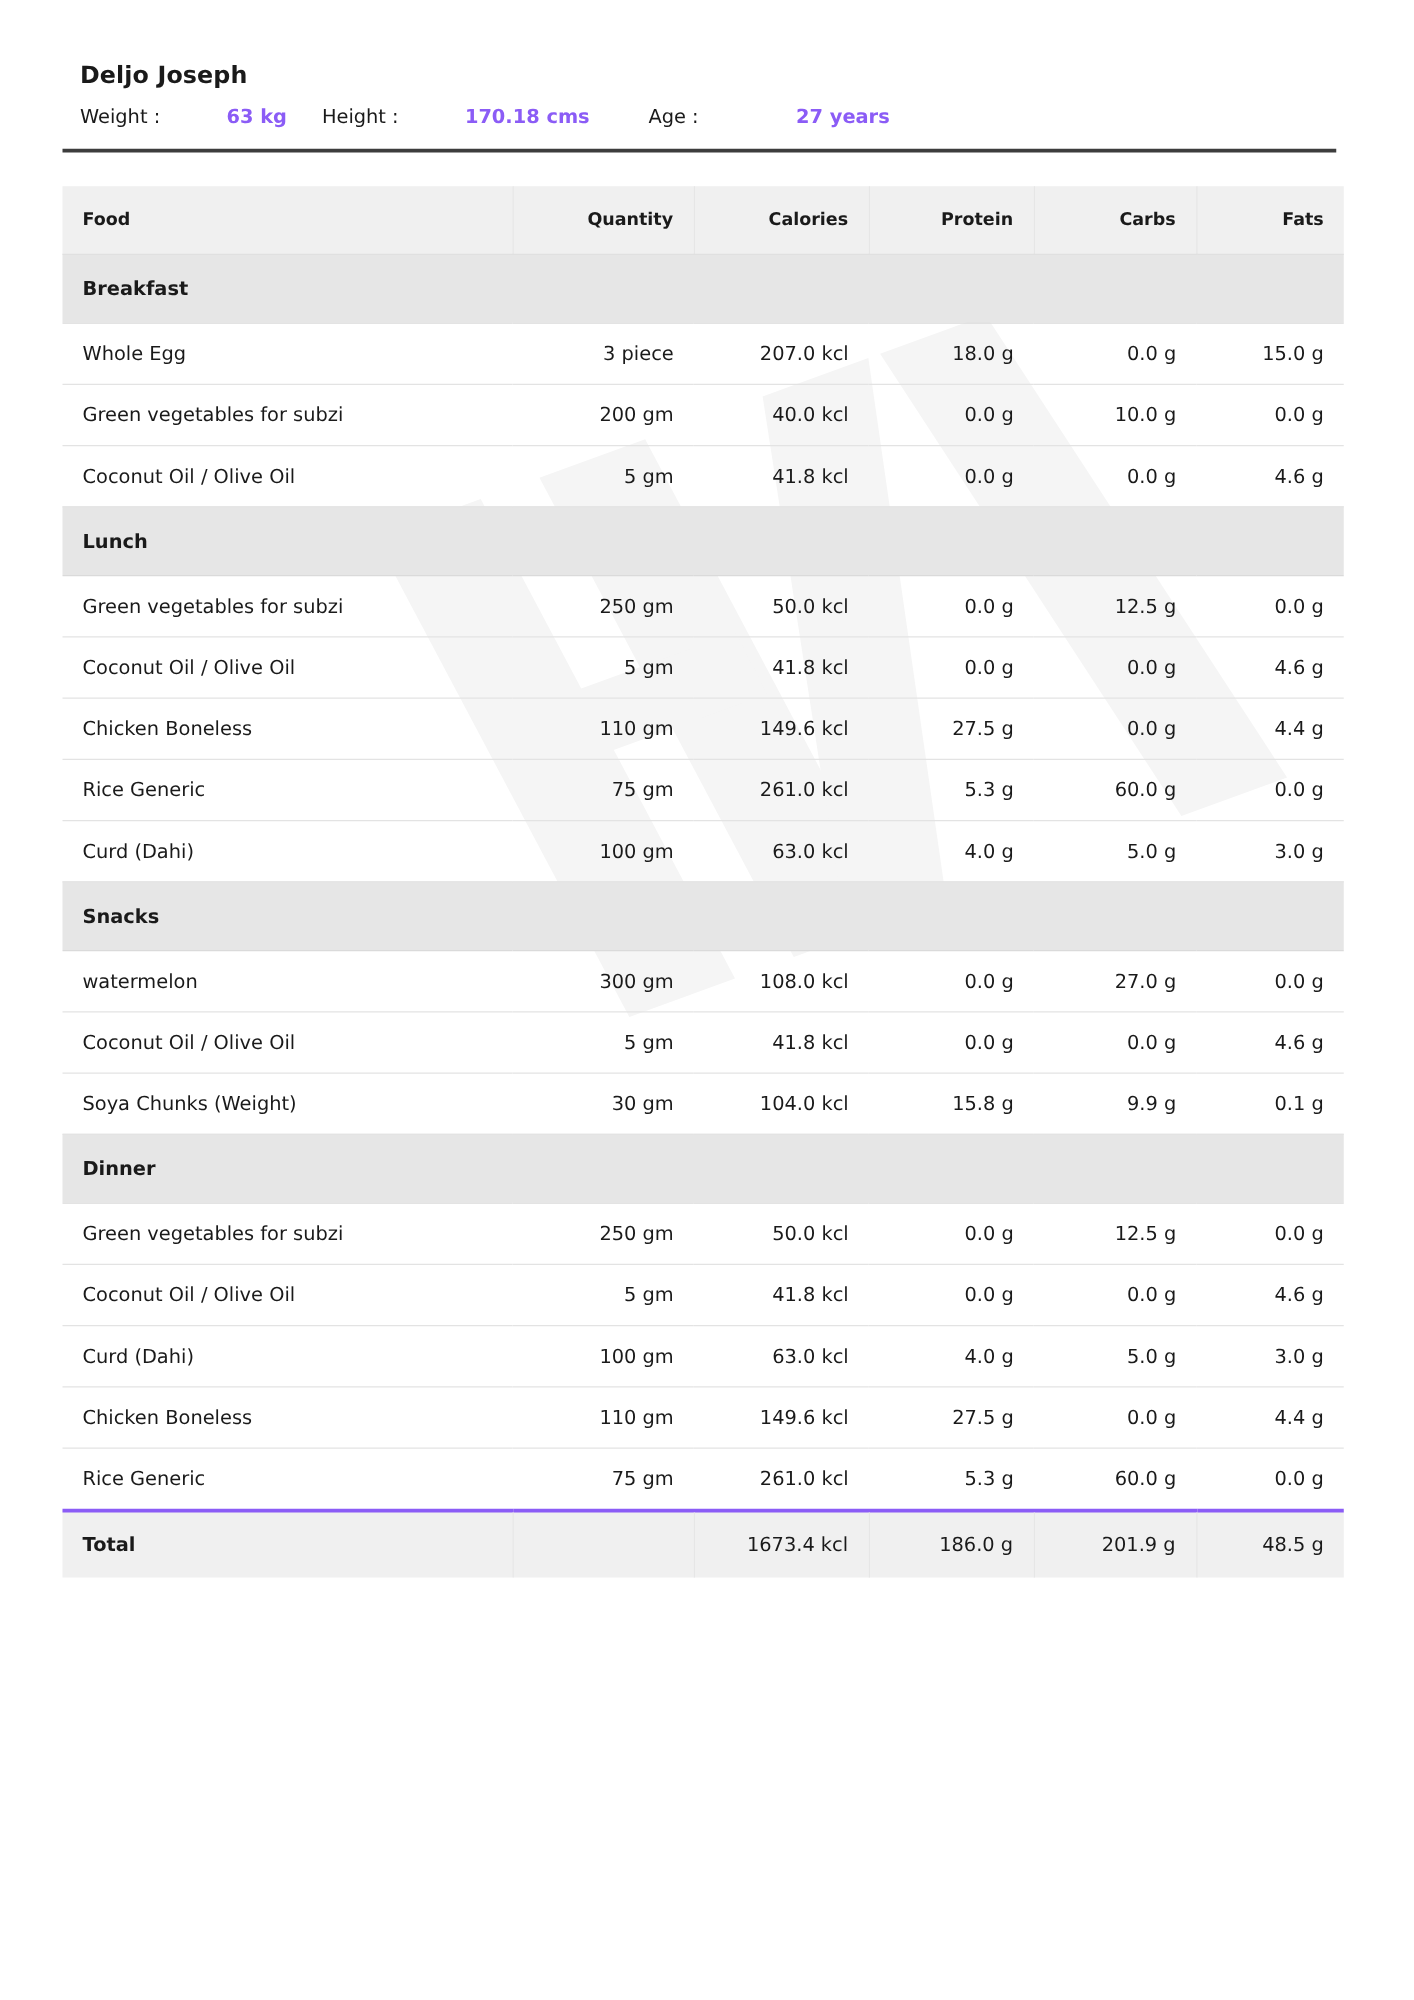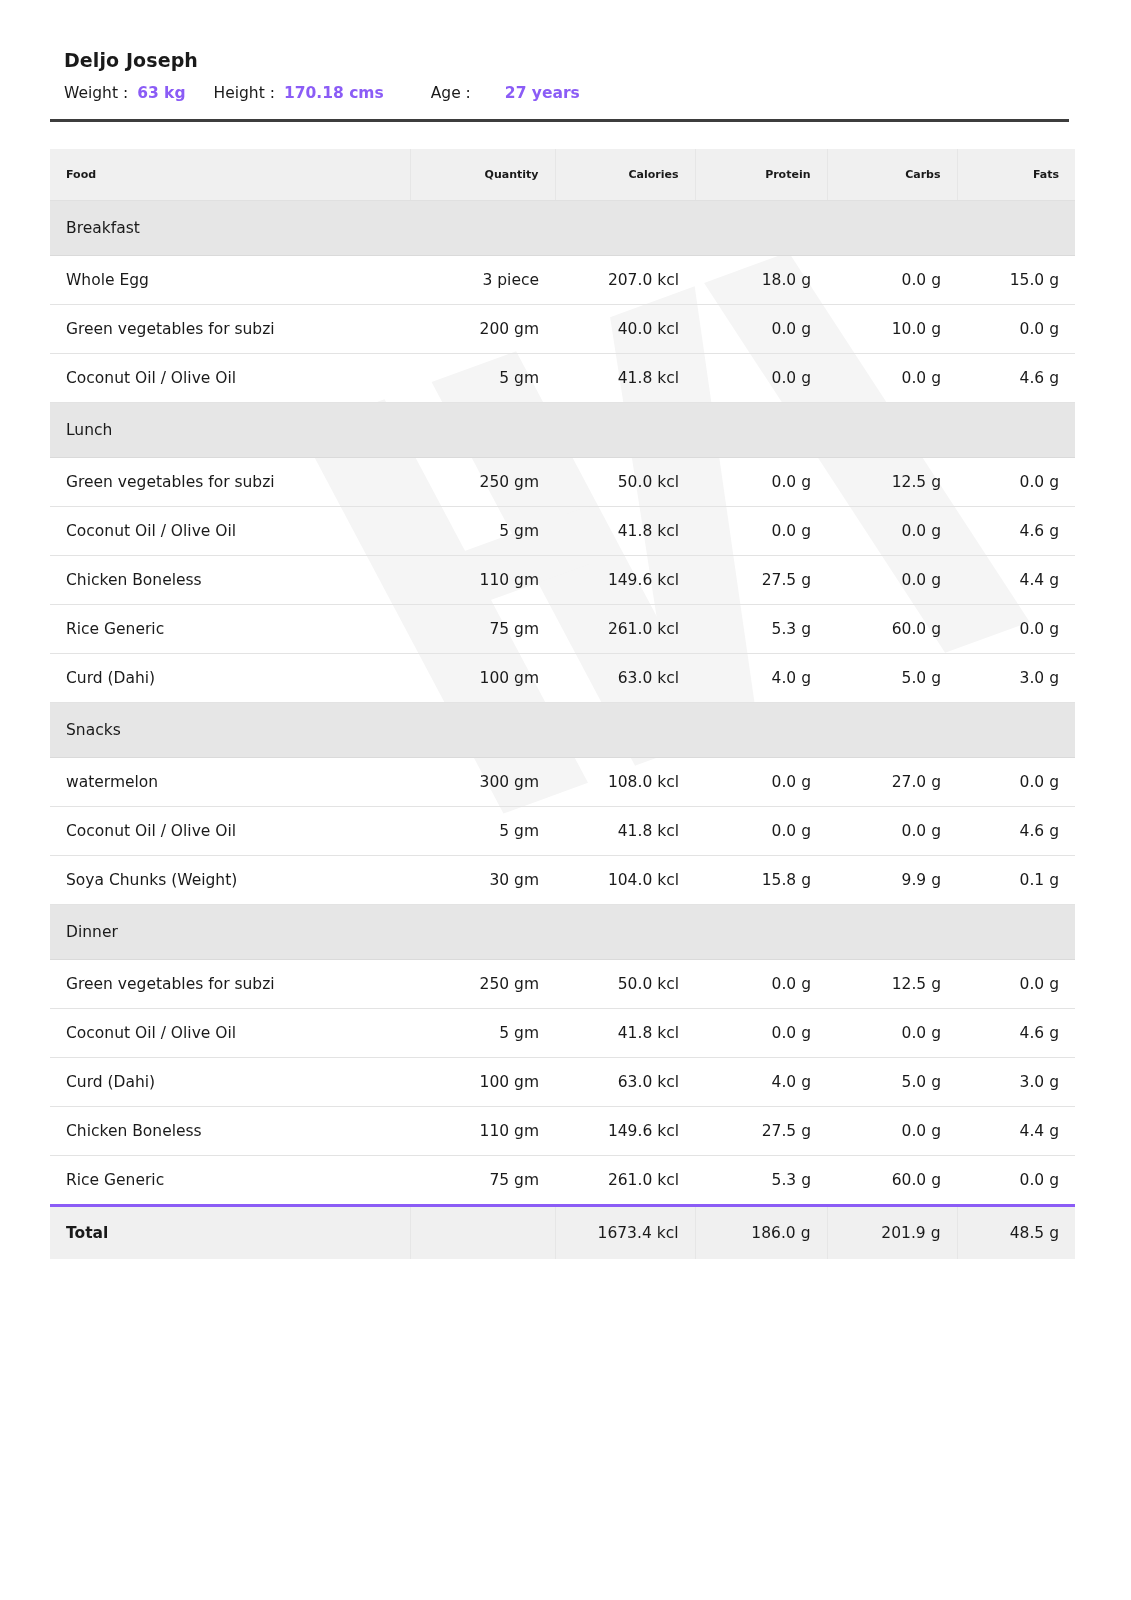--- a/index.html
+++ b/index.html
@@ -44,21 +44,21 @@
     line-height: 1.1;
   }
 
   .person-stats {
     display: flex;
     align-items: baseline;
     font-size: 15.5px;
     line-height: 1.1;
     white-space: nowrap;
   }
-  .stat { display: flex; align-items: center; }
+  .stat { display: flex; align-items: center; gap: 44px; }
   .stat-label { font-weight: normal; color: #1a1a1a; }
   .stat-value { font-weight: bold; color: #8b5cf6; }
 
   .stat-weight .stat-value { margin-left: 9px; }
   .stat-height { margin-left: 28px; }
   .stat-height .stat-value { margin-left: 9px; }
   .stat-age { margin-left: 47px; }
   .stat-age .stat-value { margin-left: 34px; }
 
   .hr-thick {
@@ -80,33 +80,33 @@
   table.diet col.c-food { width: 360px; }
   table.diet col.c-qty  { width: 145px; }
   table.diet col.c-cal  { width: 140px; }
   table.diet col.c-pro  { width: 132px; }
   table.diet col.c-car  { width: 130px; }
   table.diet col.c-fat  { width: 118px; }
 
   thead th {
     background: #f0f0f0;
     font-weight: bold;
-    font-size: 11px;
+    font-size: 14px;
     padding: 19px 16px;
     text-align: right;
     border-right: 1px solid #e6e6e6;
     border-bottom: 1px solid #e0e0e0;
     white-space: nowrap;
   }
   thead th.col-food { text-align: left; }
   thead th:last-child { border-right: 0; }
 
   tr.section-row td {
     background: #e6e6e6;
-    font-weight: normal;
+    font-weight: bold;
     font-size: 15.5px;
     padding: 18px 16px;
     border-bottom: 1px solid #dadada;
   }
 
   tr.item-row td {
     background: transparent;
     padding: 15px 16px;
     text-align: right;
     border-bottom: 1px solid #e3e3e3;

